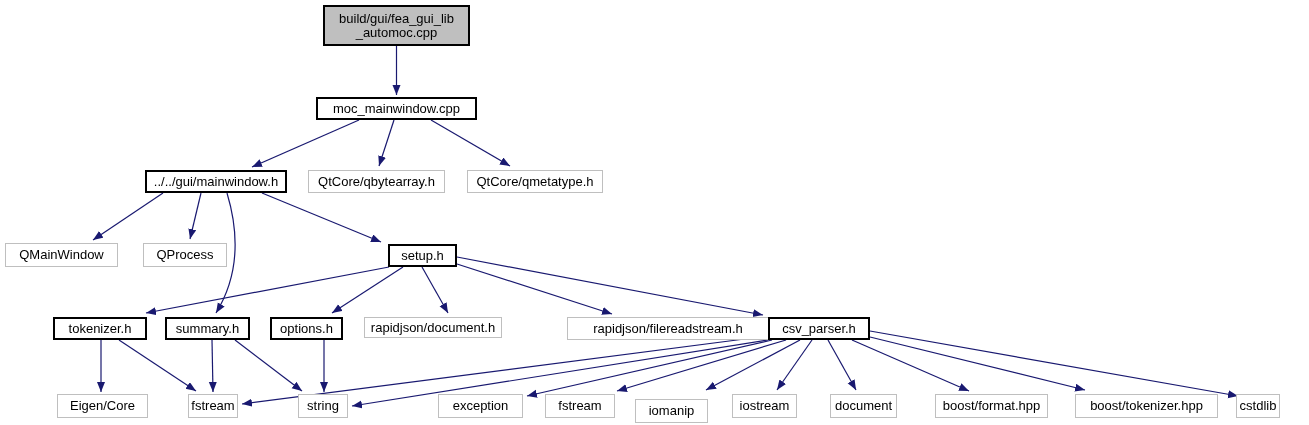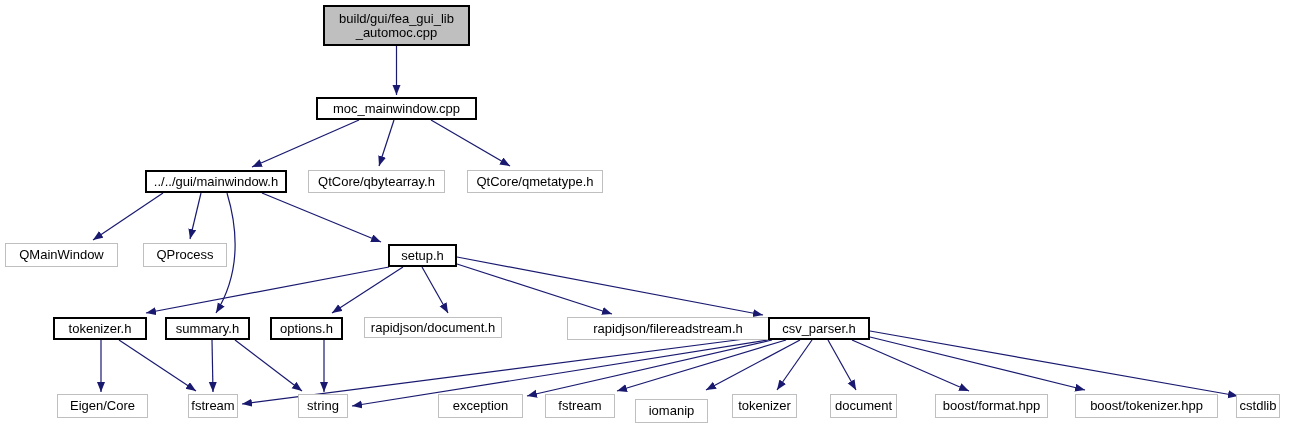--- a/index.html
+++ b/index.html
@@ -86,19 +86,19 @@
   <div class="node ext" style="left:364px;top:317px;width:138px;height:21px">rapidjson/document.h</div>
   <div class="node ext" style="left:567px;top:317px;width:202px;height:23px">rapidjson/filereadstream.h</div>
   <div class="node doc" style="left:768px;top:317px;width:102px;height:23px">csv_parser.h</div>
 
   <div class="node ext" style="left:57px;top:394px;width:91px;height:24px">Eigen/Core</div>
   <div class="node ext" style="left:188px;top:394px;width:50px;height:24px">fstream</div>
   <div class="node ext" style="left:298px;top:394px;width:50px;height:24px">string</div>
   <div class="node ext" style="left:438px;top:394px;width:85px;height:24px">exception</div>
   <div class="node ext" style="left:545px;top:394px;width:70px;height:24px">fstream</div>
   <div class="node ext" style="left:635px;top:399px;width:73px;height:24px">iomanip</div>
-  <div class="node ext" style="left:732px;top:394px;width:65px;height:24px">tokenizer</div>
+  <div class="node ext" style="left:732px;top:394px;width:65px;height:24px">iostream</div>
   <div class="node ext" style="left:830px;top:394px;width:67px;height:24px">document</div>
   <div class="node ext" style="left:935px;top:394px;width:113px;height:24px">boost/format.hpp</div>
   <div class="node ext" style="left:1075px;top:394px;width:143px;height:24px">boost/tokenizer.hpp</div>
   <div class="node ext" style="left:1236px;top:394px;width:44px;height:24px">cstdlib</div>
 
 </div>
 
 </body></html>

